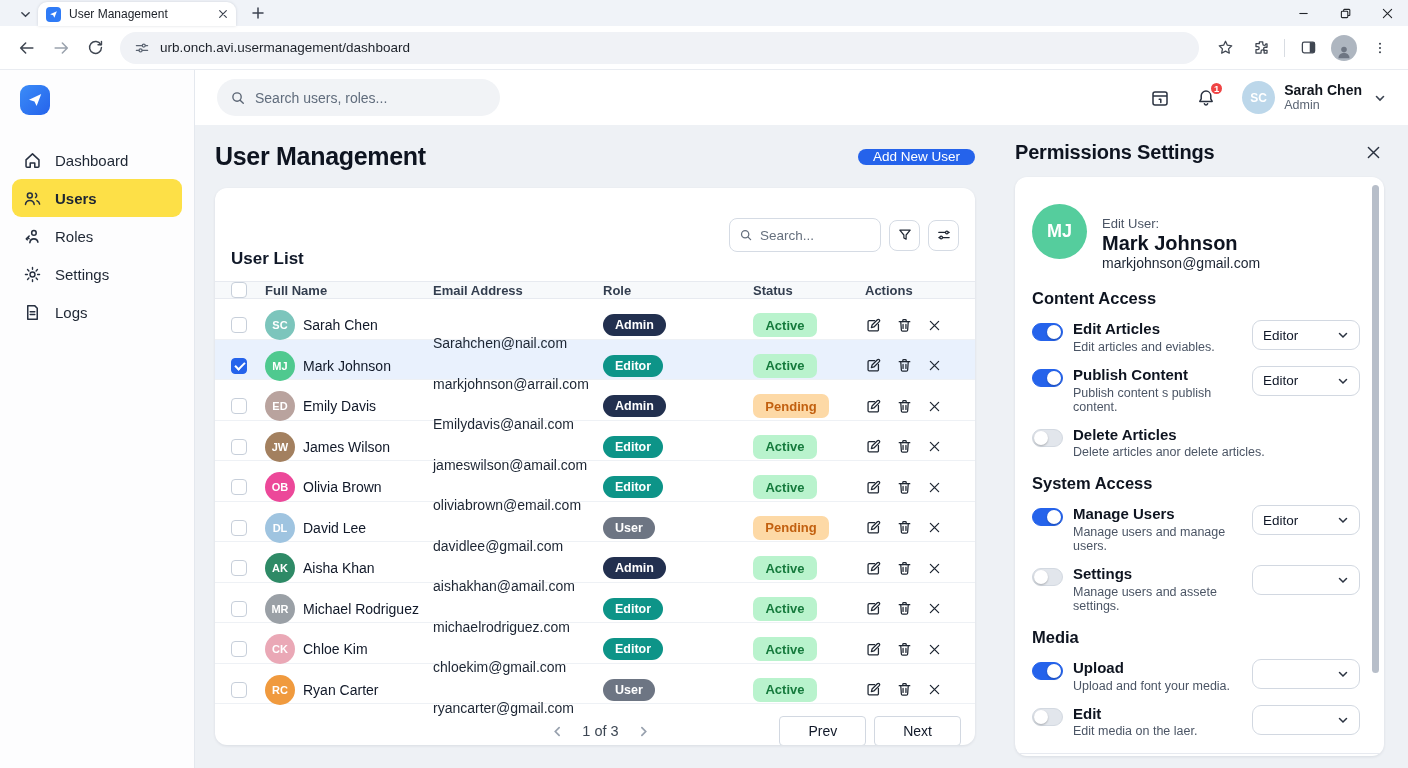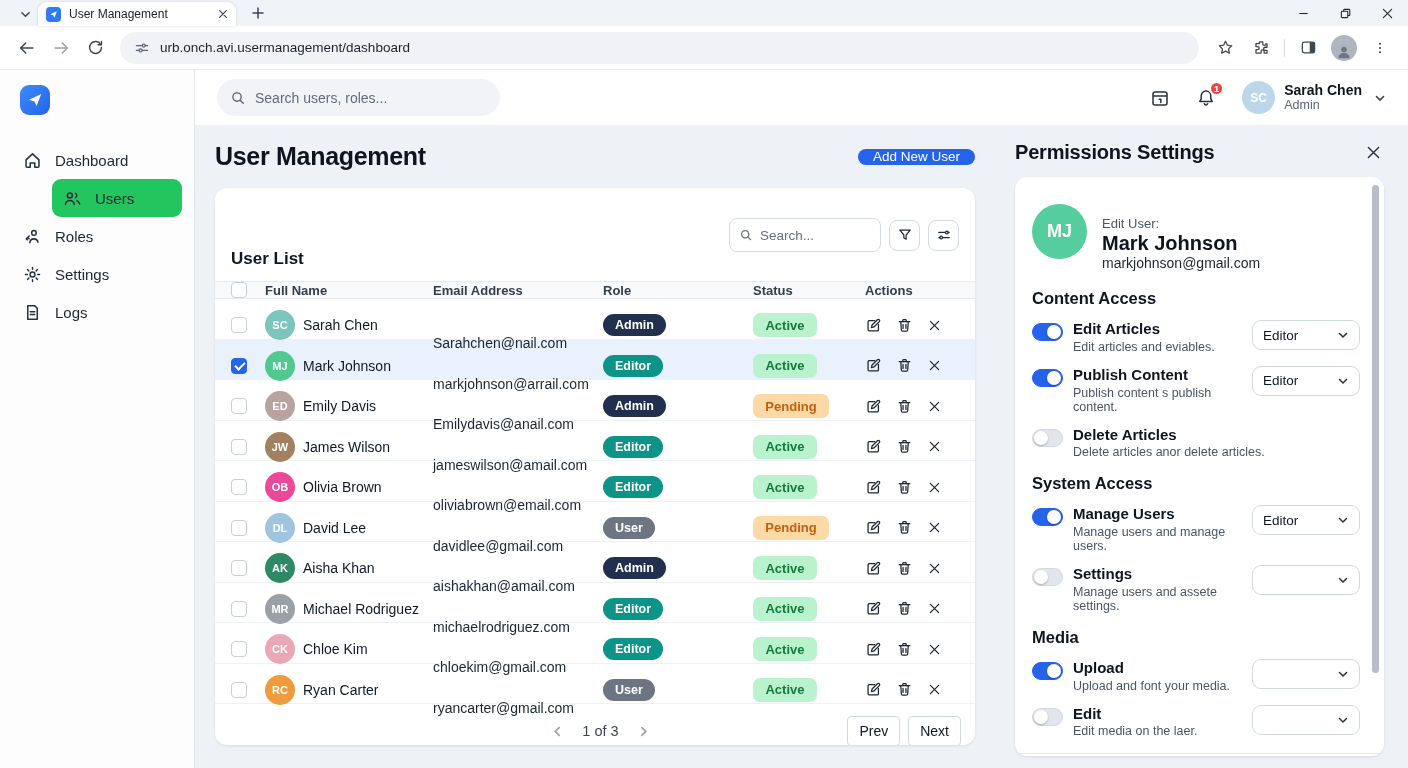--- a/index.html
+++ b/index.html
@@ -34,21 +34,21 @@
   .profile-chip { width:26px; height:26px; border-radius:50%; background:#aeb6c0; display:flex; align-items:flex-end; justify-content:center; overflow:hidden; color:#6b7380; }
 
   
   .app { position:absolute; top:70px; left:0; right:0; bottom:0; display:flex; }
   .sidebar { width:195px; background:#fdfdfe; border-right:1px solid #e4e8ee; flex-shrink:0; }
   .logo { width:30px; height:30px; border-radius:9px; background:linear-gradient(135deg,#3b8cf8,#2563eb);
     margin:15px 0 0 20px; display:flex; align-items:center; justify-content:center; }
   .nav { margin-top:26px; padding:0 12px; }
   .side-item { height:38px; border-radius:9px; display:flex; align-items:center; gap:13px; padding:0 11px;
     font-size:15px; color:#1e2633; margin-bottom:0; cursor:pointer; }
-  .side-item.active { background:#22c55e; font-weight:400;margin-left:40px; }
+  .side-item.active { background:#fde047; font-weight:700; }
   .side-icon { color:#273040; }
 
   .content { flex:1; display:flex; flex-direction:column; min-width:0; }
   .topbar { height:55px; background:#ffffff; display:flex; align-items:center; padding:0 22px; flex-shrink:0; }
   .topbar-search { width:283px; height:37px; border-radius:19px; background:#f1f3f6; display:flex; align-items:center; padding:0 13px; }
   .topbar-search input { border:0; outline:0; background:transparent; font-size:14px; color:#2a3240; margin-left:9px; width:220px;
     font-family:"Liberation Sans",sans-serif; }
   .topbar-search input::placeholder { color:#606c7c; }
   .topbar-right { margin-left:auto; display:flex; align-items:center; }
   .hdr-icon { color:#2a3240; margin-left:26px; position:relative; }
@@ -102,21 +102,21 @@
   .status-active { background:#b9f3cd; color:#157a3c; width:64px; }
   .status-pending { background:#fdd9a6; color:#c2600f; width:76px; }
   .actions { display:flex; align-items:center; gap:14px; color:#1f2733; }
   .act { cursor:pointer; }
 
   .card-foot { position:relative; height:54px; flex-shrink:0; display:flex; align-items:center; }
   .pager { position:absolute; left:11px; right:0; display:flex; align-items:center; justify-content:center; gap:18px; }
   .pager-chev { color:#98a1ae; cursor:pointer; }
   .pager-label { font-size:14.5px; color:#3c4653; }
   .foot-btns { margin-left:auto; display:flex; gap:8px; padding-right:14px; z-index:1; }
-  .btn-ghost { height:30px; padding:0 11px; background:#fff; border:1px solid #d2d8e1; border-radius:4px;
+  .btn-ghost { height:30px; padding:0 28px; background:#fff; border:1px solid #d2d8e1; border-radius:4px;
     font-size:14px; color:#101828; font-family:"Liberation Sans",sans-serif; cursor:pointer; }
 
   
   .panel { flex:1; padding:16px 24px 0 18px; display:flex; flex-direction:column; min-width:0; }
   .panel-head { display:flex; align-items:center; justify-content:space-between; padding-right:2px; }
   .panel-title { font-size:20px; font-weight:700; color:#0e1420; letter-spacing:-.2px; }
   .panel-close { color:#2a3240; cursor:pointer; }
   .panel-card { margin-top:13px; background:#fff; border-radius:12px; box-shadow:0 1px 3px rgba(15,23,42,.09);
     flex:1; margin-bottom:12px; padding:15px 24px 0 17px; position:relative; overflow:hidden; }
   .scroll-thumb { position:absolute; top:8px; right:5px; width:7px; height:488px; border-radius:4px; background:#b7bec9; }

